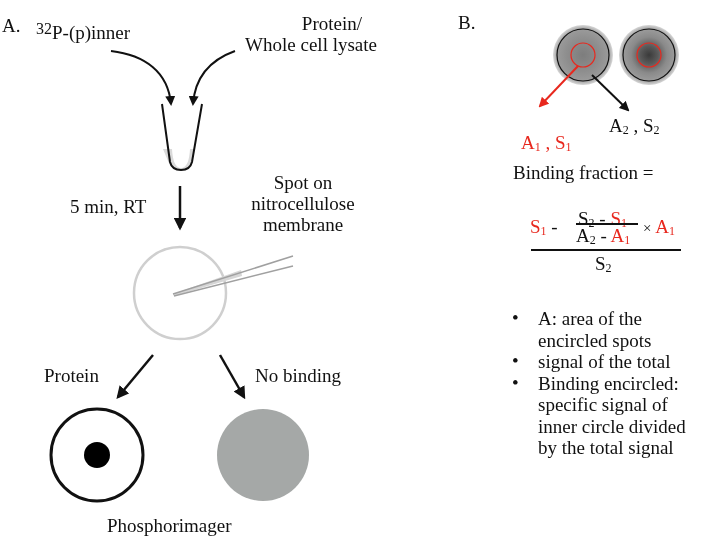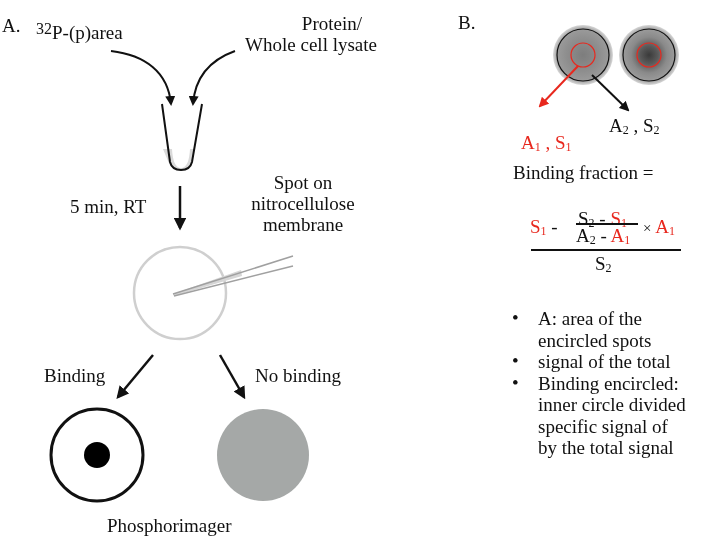--- a/index.html
+++ b/index.html
@@ -77,32 +77,32 @@
   <g>
     <circle cx="649" cy="55" r="30" fill="url(#spotB)"></circle>
     <circle cx="649" cy="55" r="26" fill="none" stroke="#111" stroke-width="1.2"></circle>
     <circle cx="649" cy="55" r="12" fill="none" stroke="#e8281e" stroke-width="1.2"></circle>
   </g>
   <line x1="578" y1="66" x2="540" y2="106" stroke="#e8281e" stroke-width="2" marker-end="url(#ahr)"></line>
   <line x1="592" y1="75" x2="628" y2="110" stroke="#111" stroke-width="2" marker-end="url(#ah)"></line>
 </svg>
 
 <div class="t" style="left:2px;top:15px;">A.</div>
-<div class="t" style="left:36px;top:18px;"><span class="sup">32</span><span>P-(p)area</span></div>
+<div class="t" style="left:36px;top:18px;"><span class="sup">32</span><span>P-(p)inner</span></div>
 <div class="t c" style="left:230px;top:13px;width:180px;">
   <div style="text-align:right;padding-right:48px;">Protein/</div>
   <div style="text-align:right;padding-right:33px;">Whole cell lysate</div>
 </div>
 <div class="t" style="left:70px;top:196px;">5 min, RT</div>
 <div class="t c" style="left:238px;top:172px;width:130px;">
   <div>Spot on</div>
   <div>nitrocellulose</div>
   <div>membrane</div>
 </div>
-<div class="t" style="left:44px;top:365px;">Binding</div>
+<div class="t" style="left:44px;top:365px;">Protein</div>
 <div class="t" style="left:255px;top:365px;">No binding</div>
 <div class="t" style="left:107px;top:515px;">Phosphorimager</div>
 
 <div class="t" style="left:458px;top:12px;">B.</div>
 <div class="t red" style="left:521px;top:132px;"><span>A</span><span class="sub">1</span><span> , </span><span>S</span><span class="sub">1</span></div>
 <div class="t" style="left:609px;top:115px;"><span>A</span><span class="sub">2</span><span> , </span><span>S</span><span class="sub">2</span></div>
 
 <div class="t" style="left:513px;top:162px;">Binding fraction =</div>
 
 <div>
@@ -121,17 +121,17 @@
     <div>A: area of the</div>
     <div>encircled spots</div>
   </li>
   <li>
     <span class="bullet">•</span>
     <div>signal of the total</div>
   </li>
   <li>
     <span class="bullet">•</span>
     <div>Binding encircled:</div>
+    <div>specific signal of</div>
     <div>inner circle divided</div>
-    <div>specific signal of</div>
     <div>by the total signal</div>
   </li>
 </ul>
 
 </body></html>

